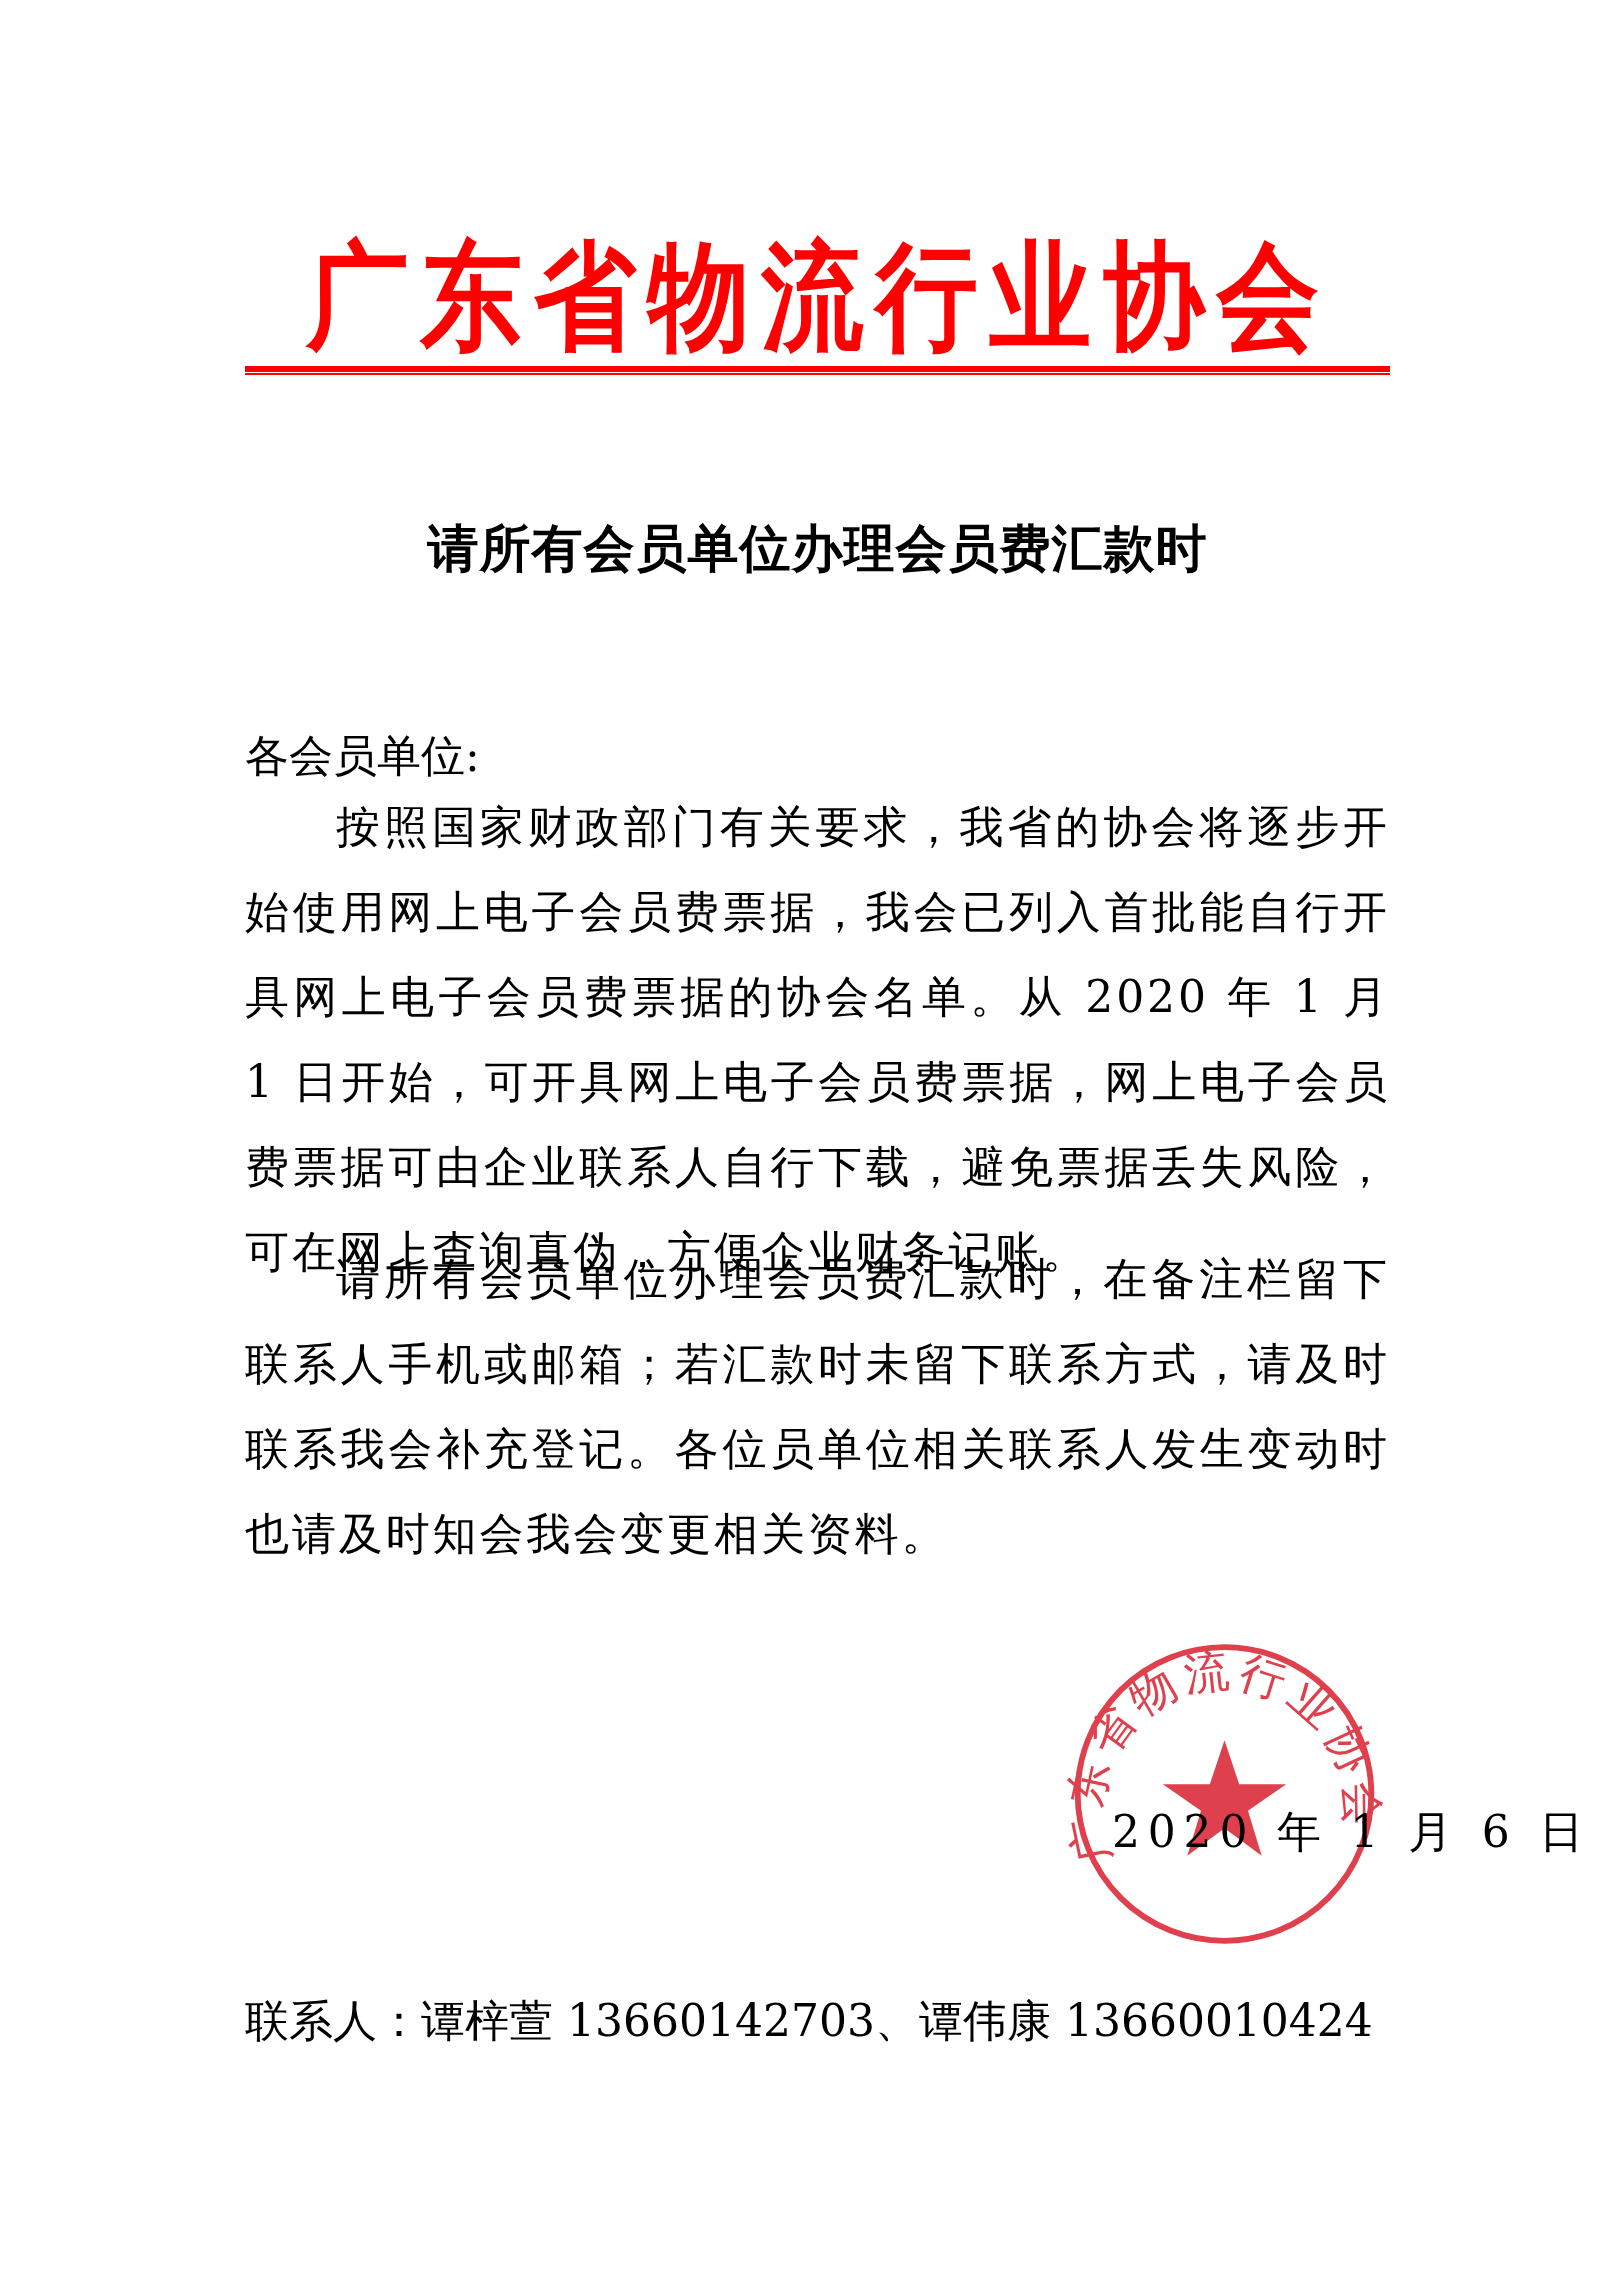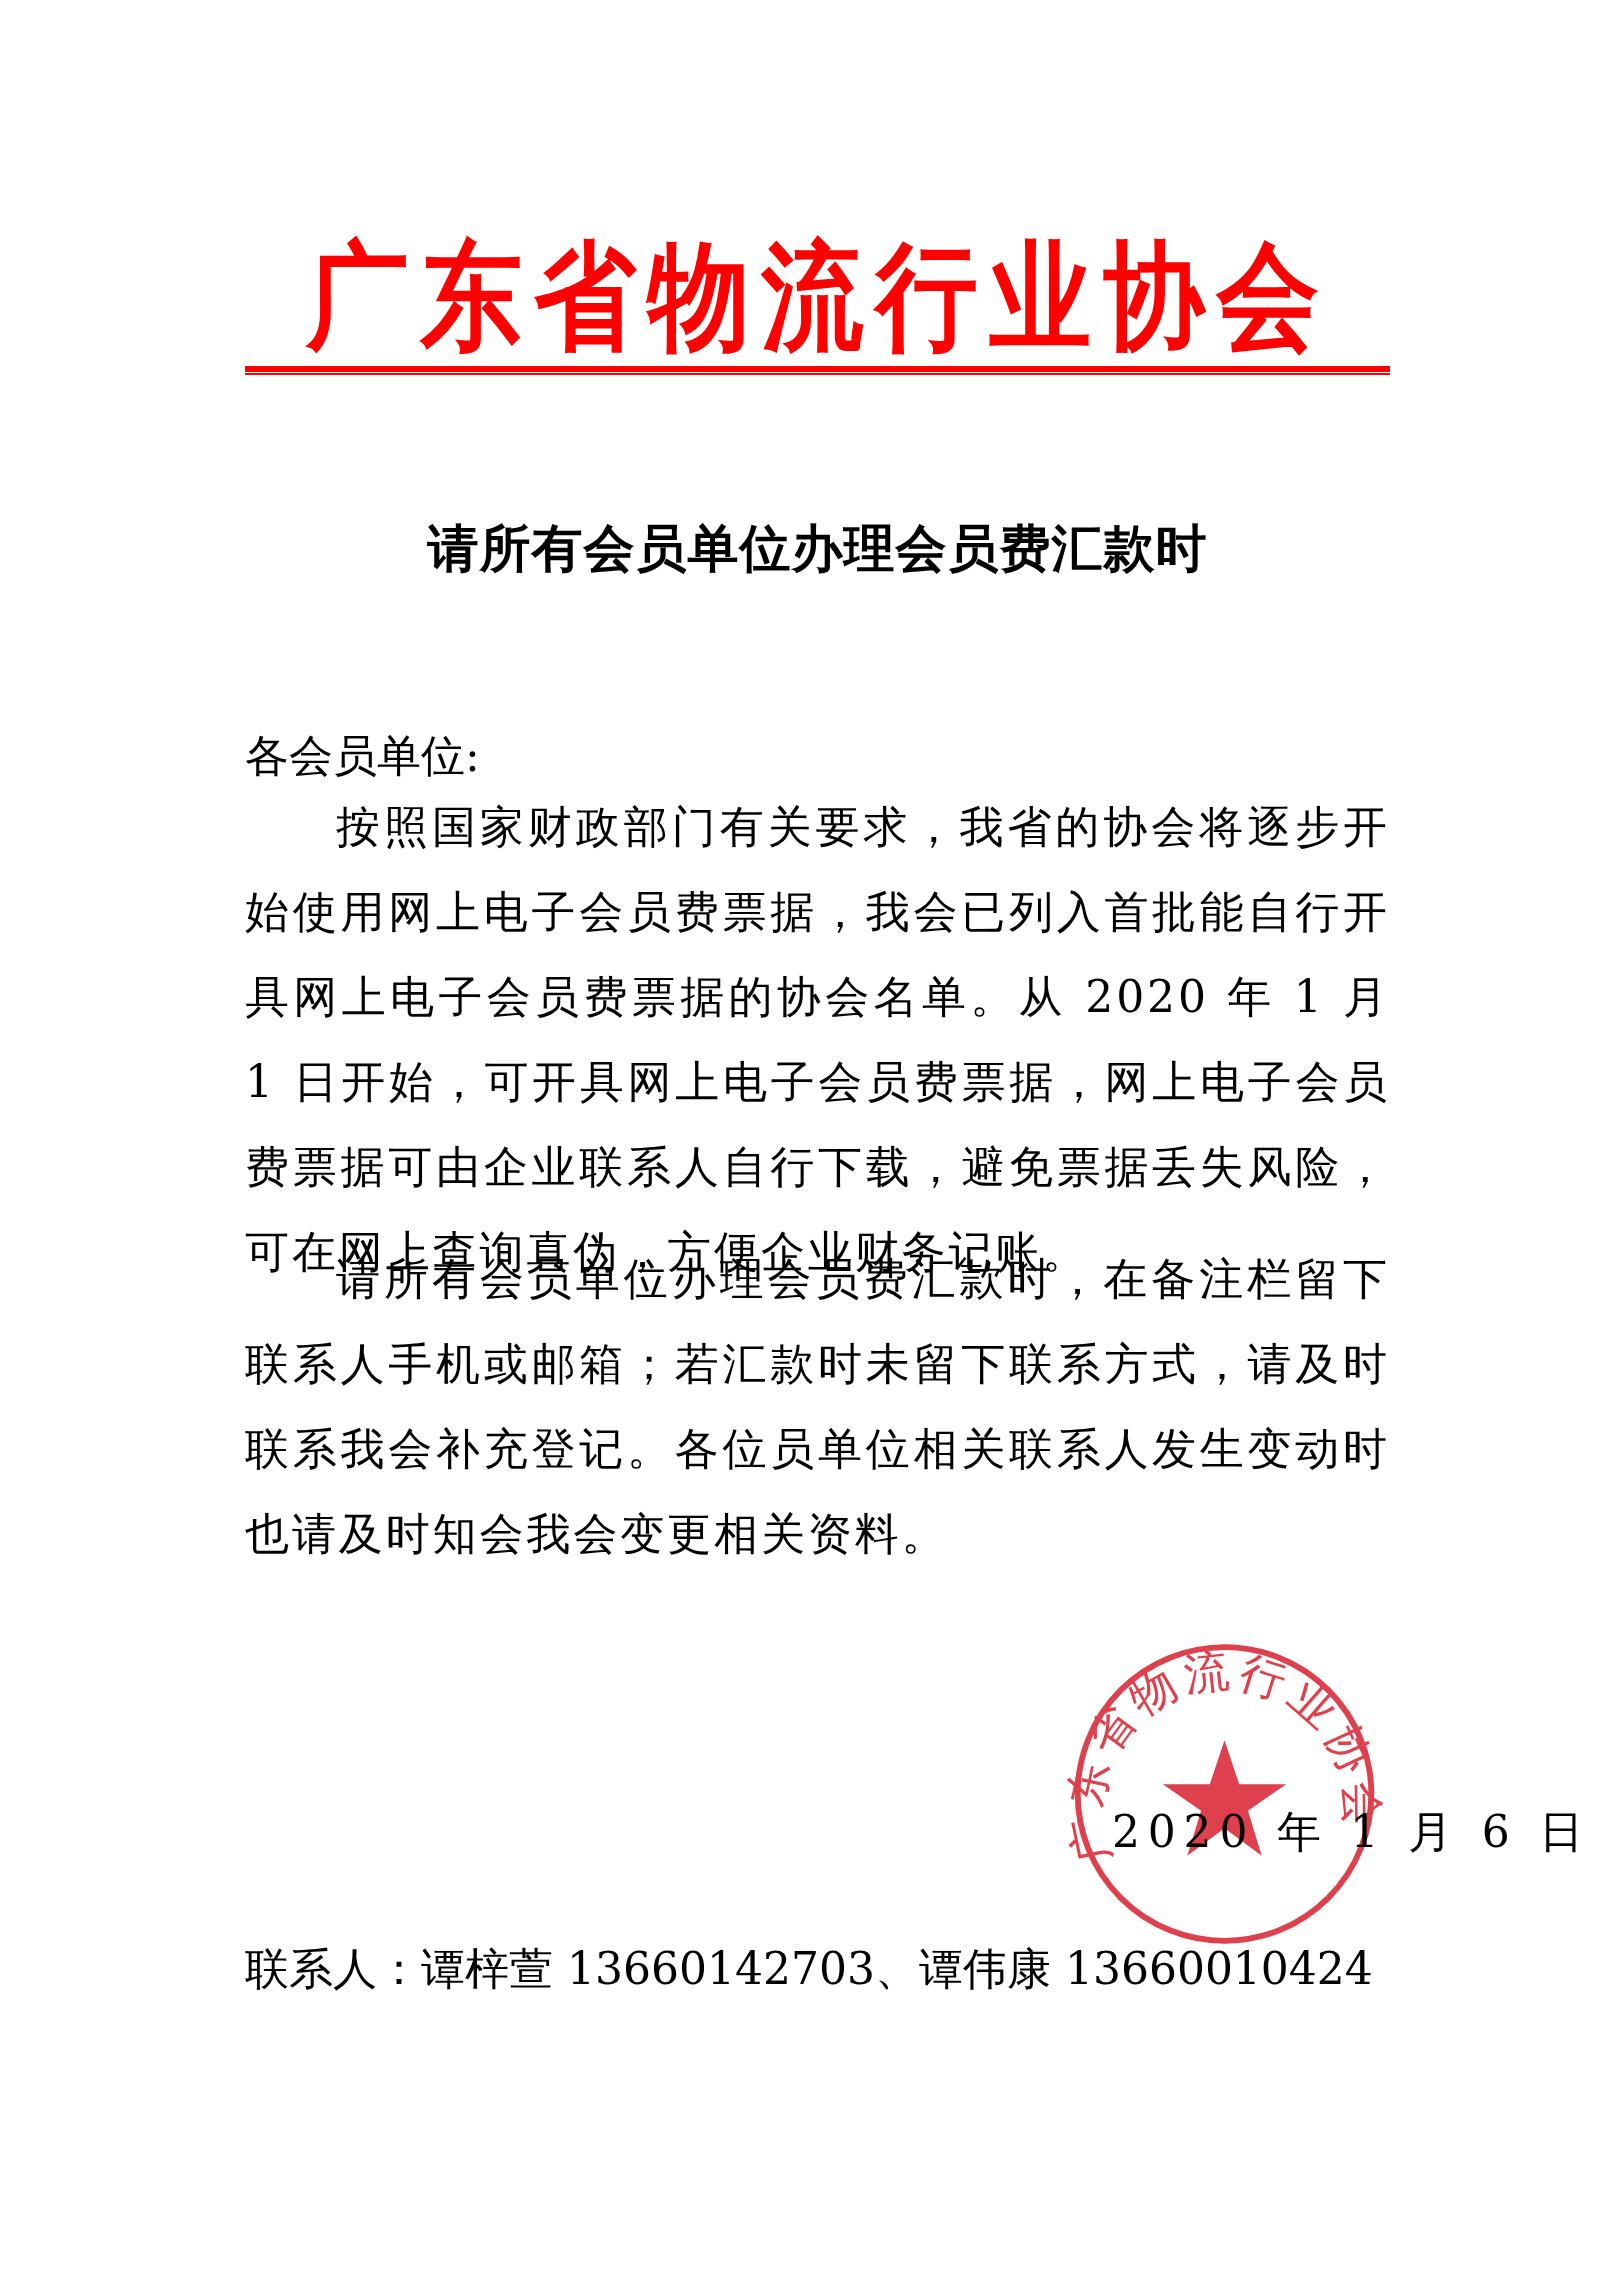--- a/index.html
+++ b/index.html
@@ -13,21 +13,21 @@
   .rule-thin  { position:absolute; left:245px; top:373px; width:1145px; height:2px; background:#ff0000; }
   .doc-title { position:absolute; left:245px; top:515px; width:1145px; text-align:center;
                font-family:"DejaVu Sans", sans-serif; font-size:51px; font-weight:bold; letter-spacing:1px;
                white-space:nowrap; }
   .salutation { position:absolute; left:245px; top:727px; font-size:44px; }
   .para { position:absolute; left:245px; width:1145px; font-size:44px; line-height:85px;
           text-indent:91px; text-align:justify; letter-spacing:2.9px; }
   .para1 { top:784px; }
   .para2 { top:1236px; }
   .date { position:absolute; left:1112px; top:1803px; font-size:44px; letter-spacing:7.8px; z-index:2; }
-  .contact { position:absolute; left:245px; top:1940px; font-size:44px; white-space:nowrap; }
+  .contact { position:absolute; left:245px; top:1992px; font-size:44px; white-space:nowrap; }
   .stamp { position:absolute; left:1063px; top:1637px; width:323px; height:314px; z-index:1; opacity:0.85; }
 </style>
 </head>
 <body>
 
 <div class="org-title">广东省物流行业协会</div>
 <div class="rule-thick"></div>
 <div class="rule-thin"></div>
 
 <div class="doc-title">请所有会员单位办理会员费汇款时</div>

